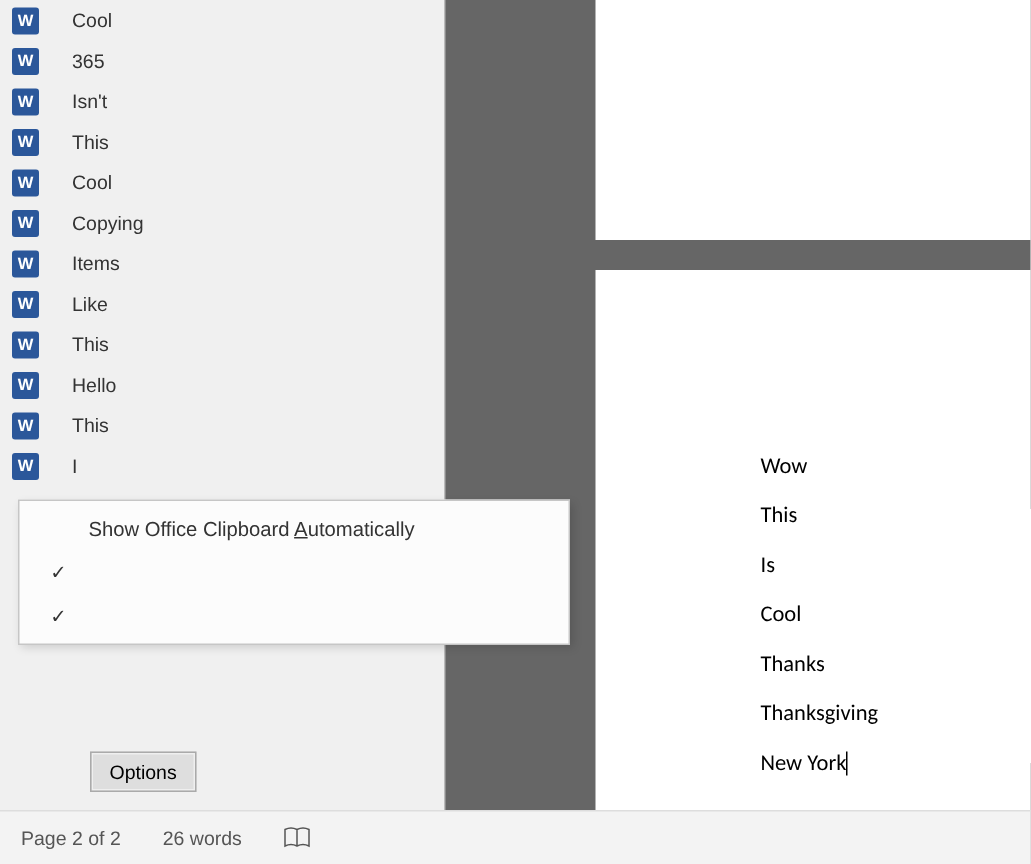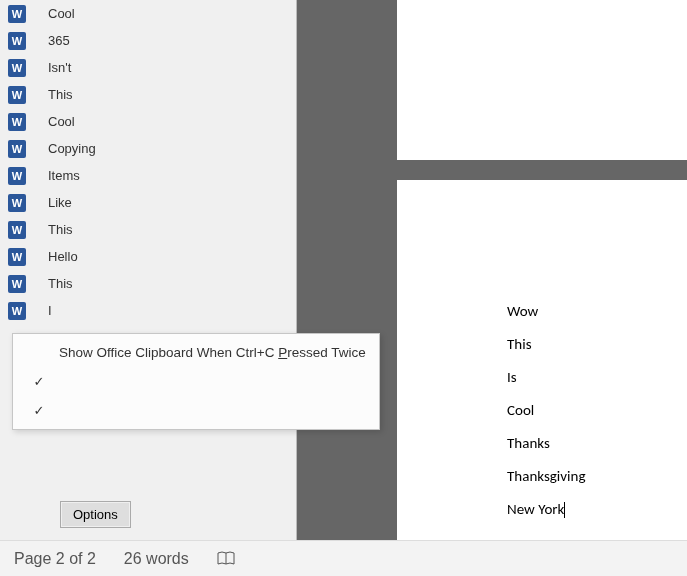--- a/index.html
+++ b/index.html
@@ -134,21 +134,21 @@
   .status-bar {
     position: absolute;
     left: 0; right: 0;
     bottom: 0;
     height: 36px;
     background: #f3f3f3;
     border-top: 1px solid #ddd;
     display: flex;
     align-items: center;
     padding: 0 14px;
-    font-size: 16px;
+    font-size: 13px;
     color: #555;
     gap: 28px;
   }
   .book-icon svg { display: block; }
 </style>
 </head>
 <body>
 
 <div class="clipboard-pane">
   <div class="clip-list" id="clip-list">
@@ -212,21 +212,21 @@
       <div class="doc-line">Cool</div>
       <div class="doc-line">Thanks</div>
       <div class="doc-line">Thanksgiving</div>
       <div class="doc-line cursor-line">New York</div>
     </div>
 </div>
 
 <div class="options-menu" id="options-menu">
     <div class="menu-item">
       <span class="check-col"></span>
-      <span class="menu-label"><span>Show Office Clipboard When Ctrl+C </span><span class="underline">P</span><span>ressed Twice</span></span>
+      <span class="menu-label"><span>Show Office Clipboard </span><span class="underline">A</span><span>utomatically</span></span>
     </div>
     <div class="menu-item">
       <span class="check-col">✓</span>
     </div>
     <div class="menu-item">
       <span class="check-col">✓</span>
     </div>
   </div>
 
 <button class="options-btn">Options</button>

